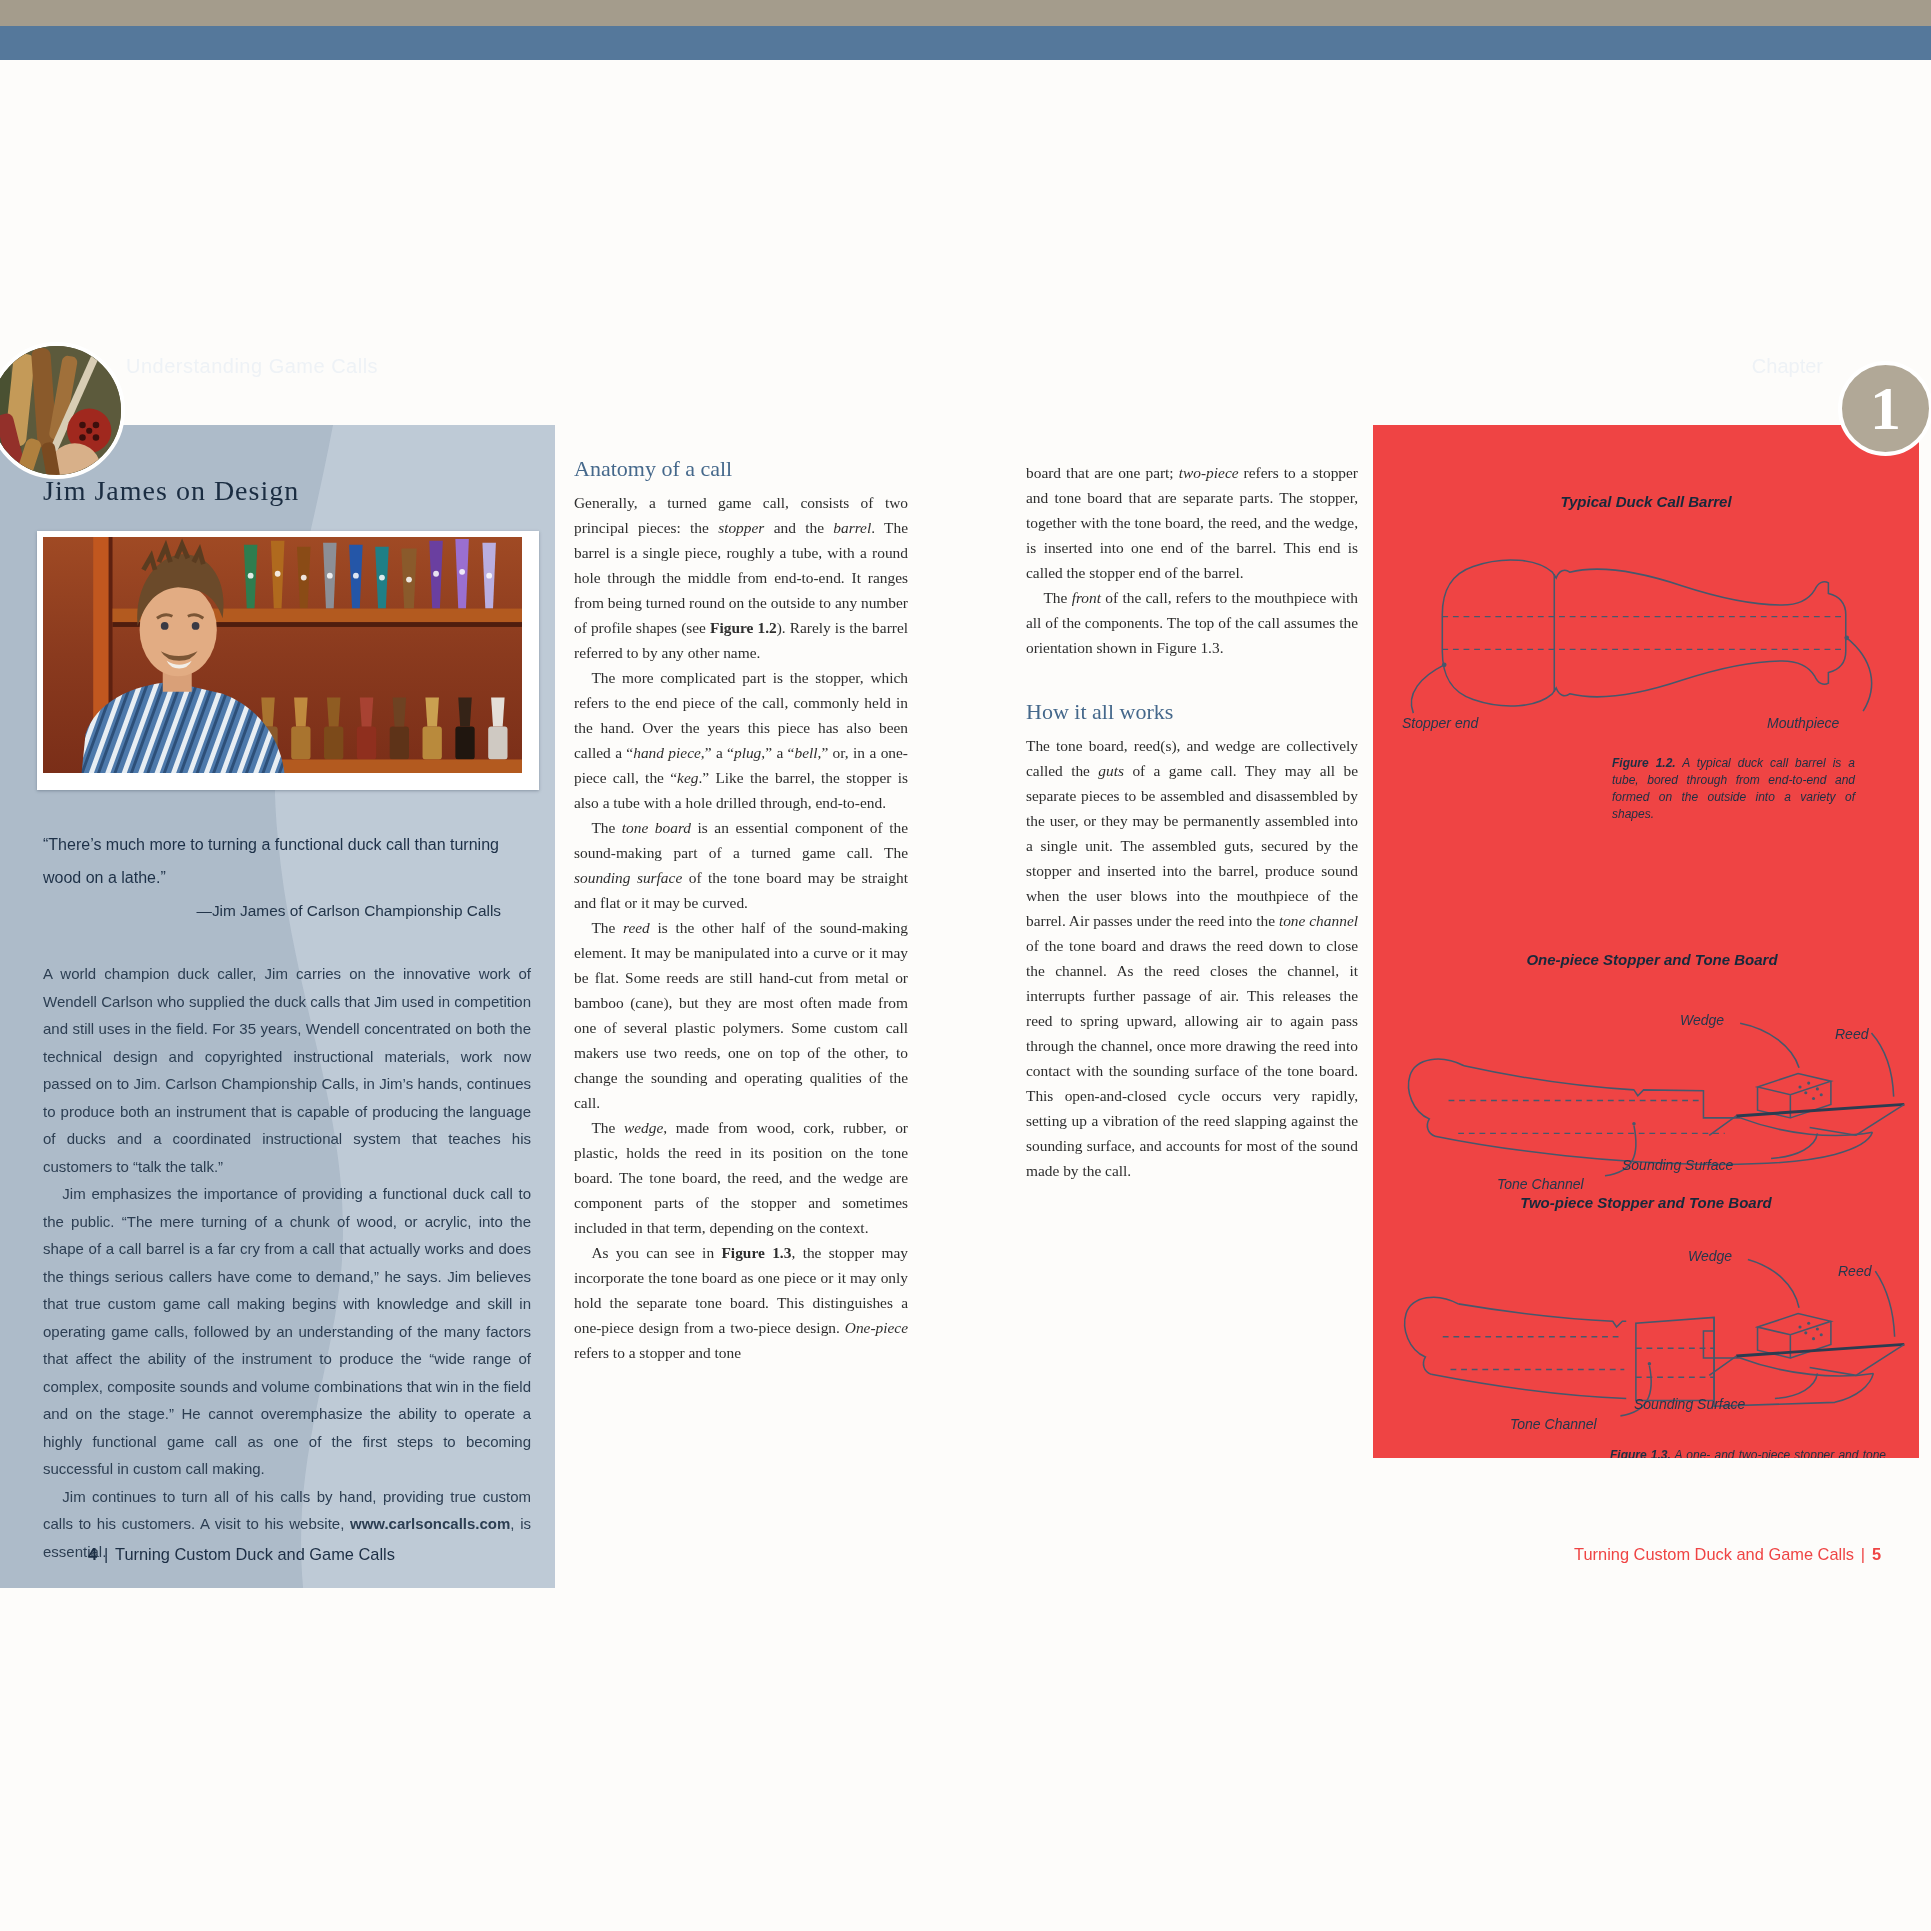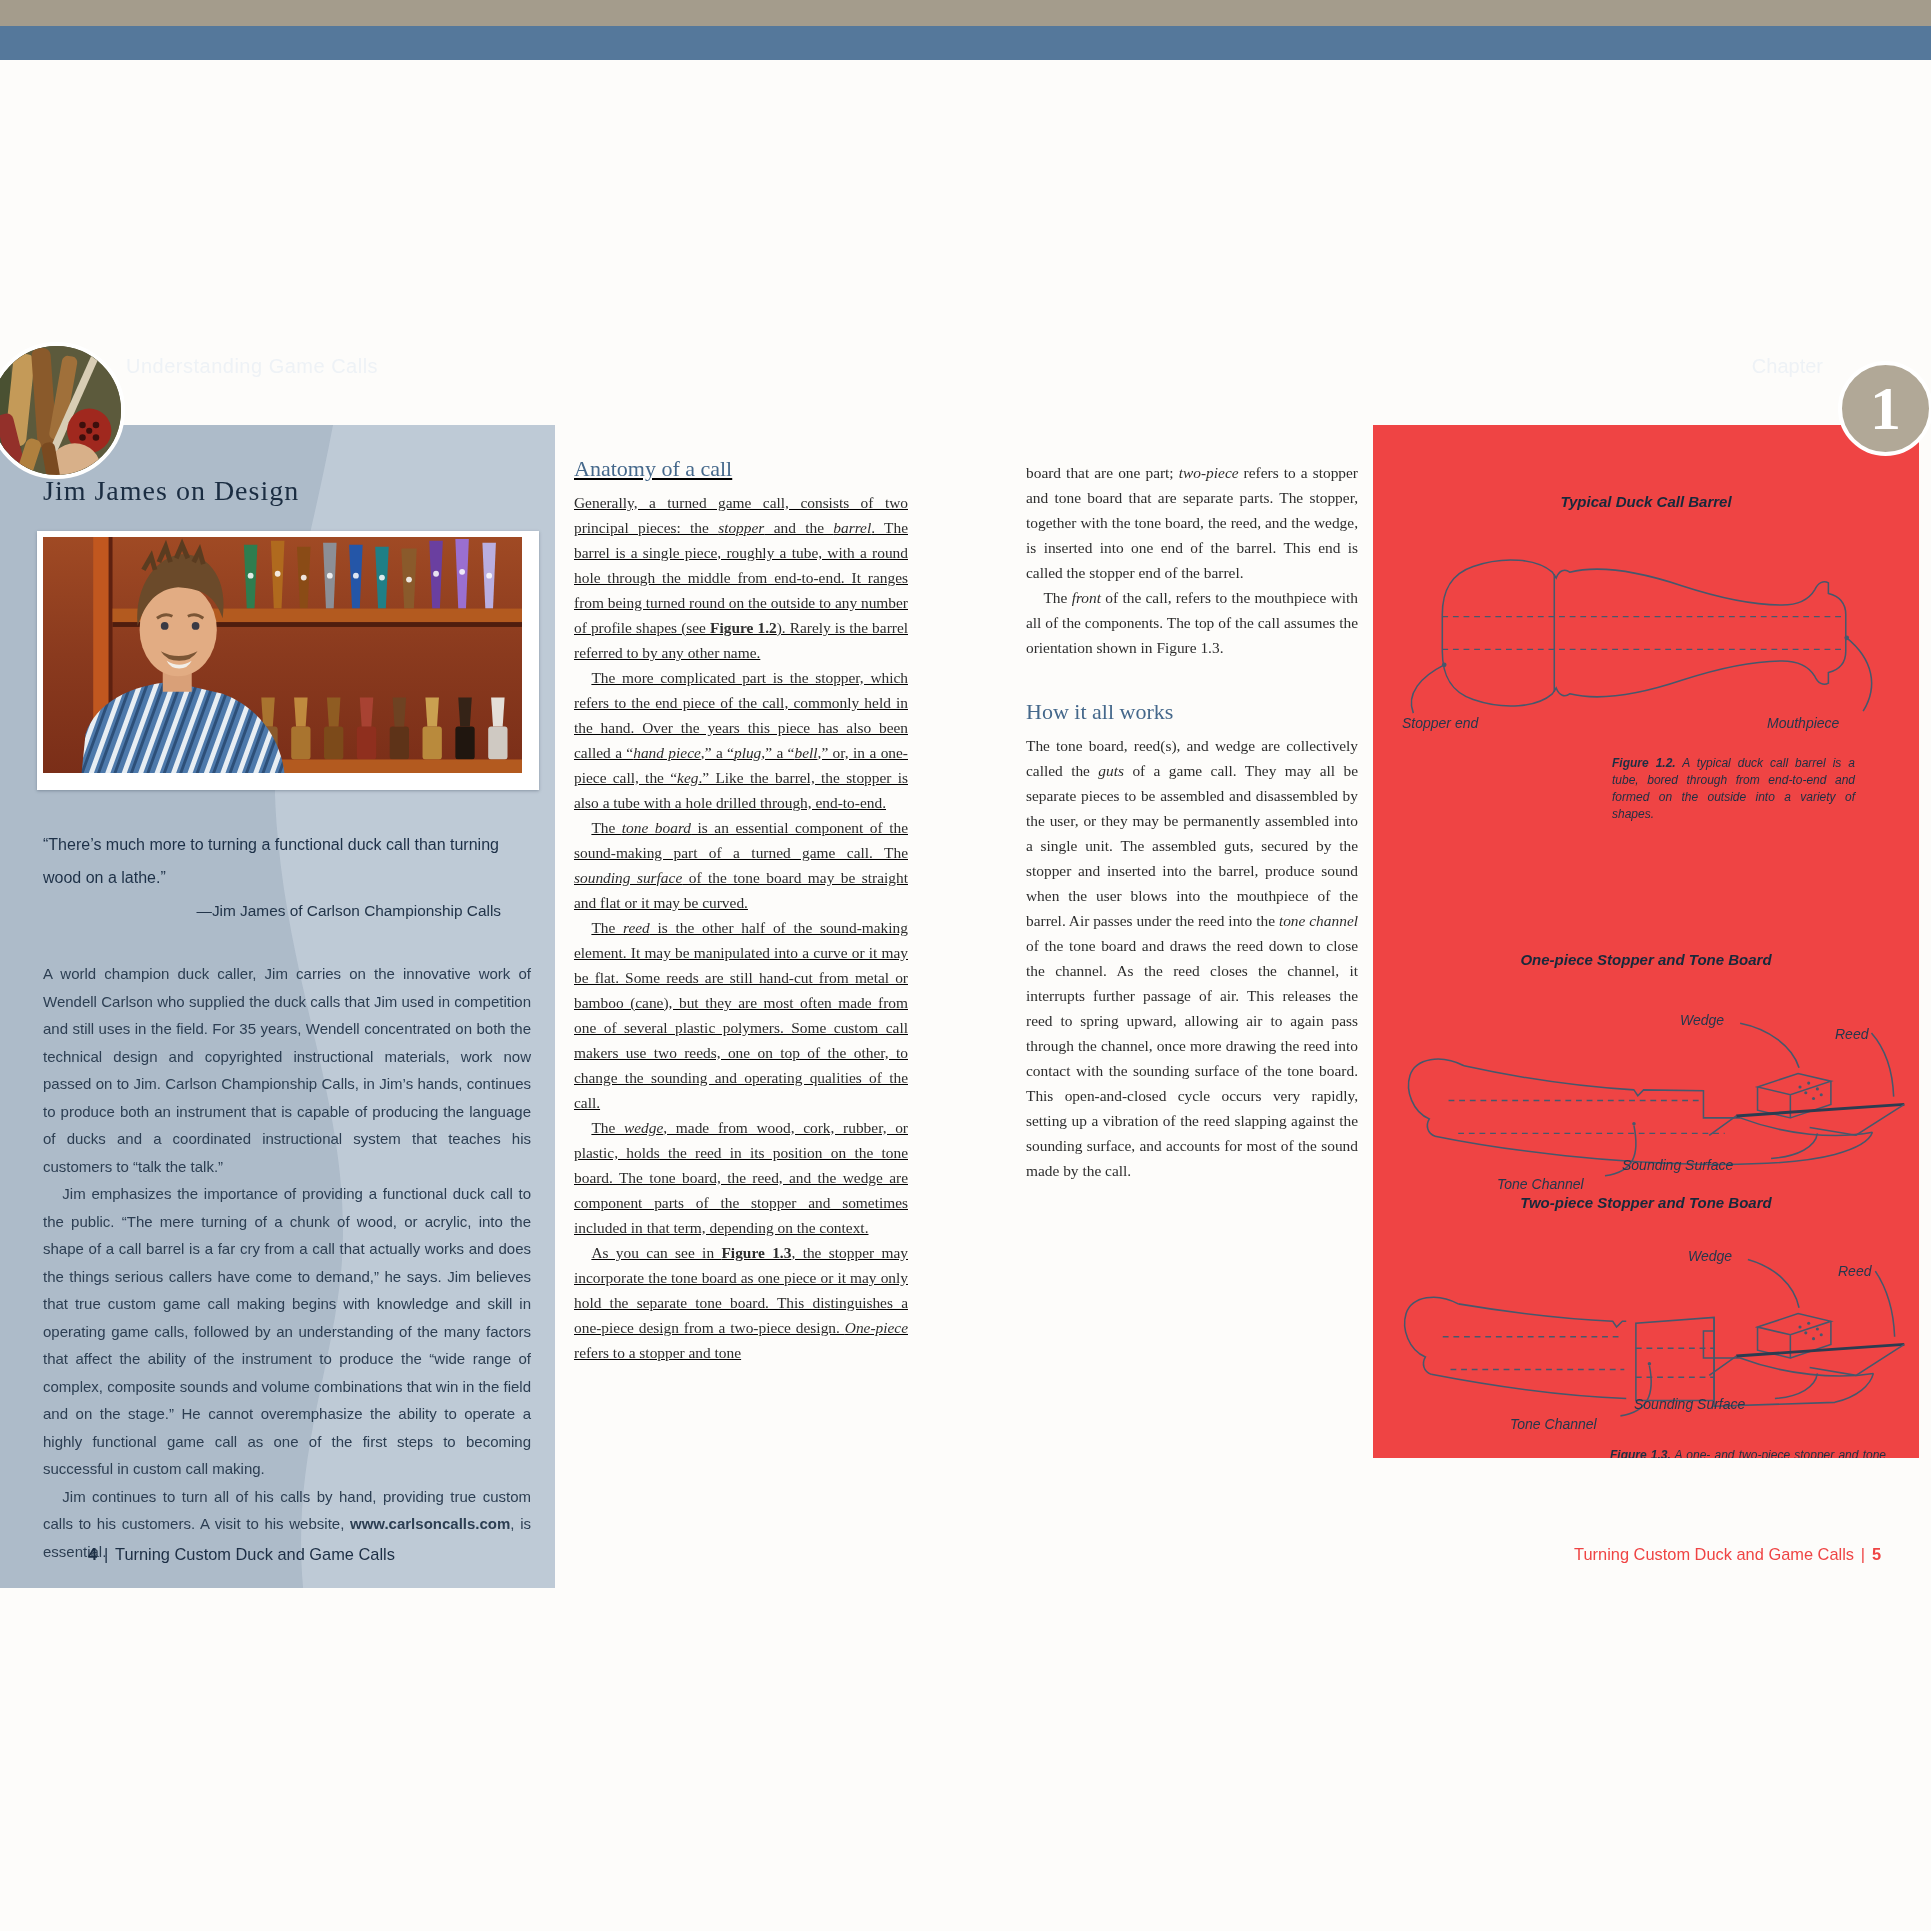--- a/index.html
+++ b/index.html
@@ -29,21 +29,21 @@
   .photo-frame{left:37px;top:531px;width:490px;height:247px;background:#fff;padding:5.8px;
                box-shadow:0 1px 2.9px rgba(40,55,75,.35);}
   .quote{left:43px;top:828px;width:487px;font-size:16px;line-height:33px;color:#1d3047;}
   .attribution{left:43px;top:902px;width:458px;text-align:right;font-size:15.4px;color:#23354a;}
   .sidebar-body{left:43px;top:960px;width:488px;font-size:15px;line-height:27.5px;
                 color:#2c3e52;text-align:justify;}
   .sidebar-body p{margin:0;}
   .sidebar-body p + p{text-indent:19.3px;}
 
   
-  .colA{left:574px;top:456px;width:334px;text-decoration:underline;}
+  .colA{left:574px;top:456px;width:334px;}
   .colB{left:1026px;top:460px;width:332px;}
   .article-heading{font-family:"Liberation Serif",serif;font-size:22px;color:#45688b;margin:0 0 7.7px 0;
                    font-weight:normal;}
   .article-heading.second{margin-top:39px;}
   .body-paras p{margin:0;font-family:"Liberation Serif",serif;font-size:15.4px;line-height:25px;
                 color:#2d2d2d;text-align:justify;}
   .body-paras p + p{text-indent:17.4px;}
 
   
   .fig-title{position:absolute;width:100%;text-align:center;font-weight:bold;font-size:15px;
@@ -239,21 +239,21 @@
       <line class="dash" x1="52" y1="132" x2="470" y2="132"></line>
       <circle cx="54" cy="148" r="2.4" fill="#46586c"></circle>
       <path class="ln" d="M54,148 C30,160 14,178 22,198" stroke-width="1.3"></path>
       <circle cx="471" cy="120" r="2.4" fill="#46586c"></circle>
       <path class="ln" d="M471,120 C498,142 504,170 488,196" stroke-width="1.3"></path>
     </svg>
     <div class="fig-label" style="left:29px;top:290px;">Stopper end</div>
     <div class="fig-label" style="left:394px;top:290px;">Mouthpiece</div>
     <div class="fig-caption" style="left:239px;top:330px;width:243px;"><b>Figure 1.2.</b> A typical duck call barrel is a tube, bored through from end-to-end and formed on the outside into a variety of shapes.</div>
 
-    <div class="fig-title" style="top:526px;">One-piece Stopper and Tone Board</div>
+    <div class="fig-title" style="top:526px;padding-left:6px;">One-piece Stopper and Tone Board</div>
     <svg class="fig-svg" style="left:7.7px;top:548px;" width="531" height="227" viewBox="0 0 550 235">
       <path class="ln" d="M86,96 C62,84 36,88 30,106 C25,122 33,144 50,151 C46,158 48,166 56,169"></path>
       <path class="ln" d="M86,96 C150,110 210,118 262,121 L266,127 L272,121 L334,122 L334,150 L372,150"></path>
       <path class="ln" d="M56,169 C140,186 240,196 330,198 C390,199 440,196 470,188 C492,182 506,174 509,165"></path>
       <path class="ln" d="M372,150 C420,168 470,172 509,165"></path>
       <line class="dash" x1="70" y1="132" x2="330" y2="132"></line>
       <line class="dash" x1="80" y1="166" x2="356" y2="166"></line>
 
       <path class="ln" d="M390,118 L432,104 L466,112 L424,126 Z M390,118 L390,142 L424,150 L424,126 M424,150 L466,136 L466,112"></path>
       <g fill="#46586c">

